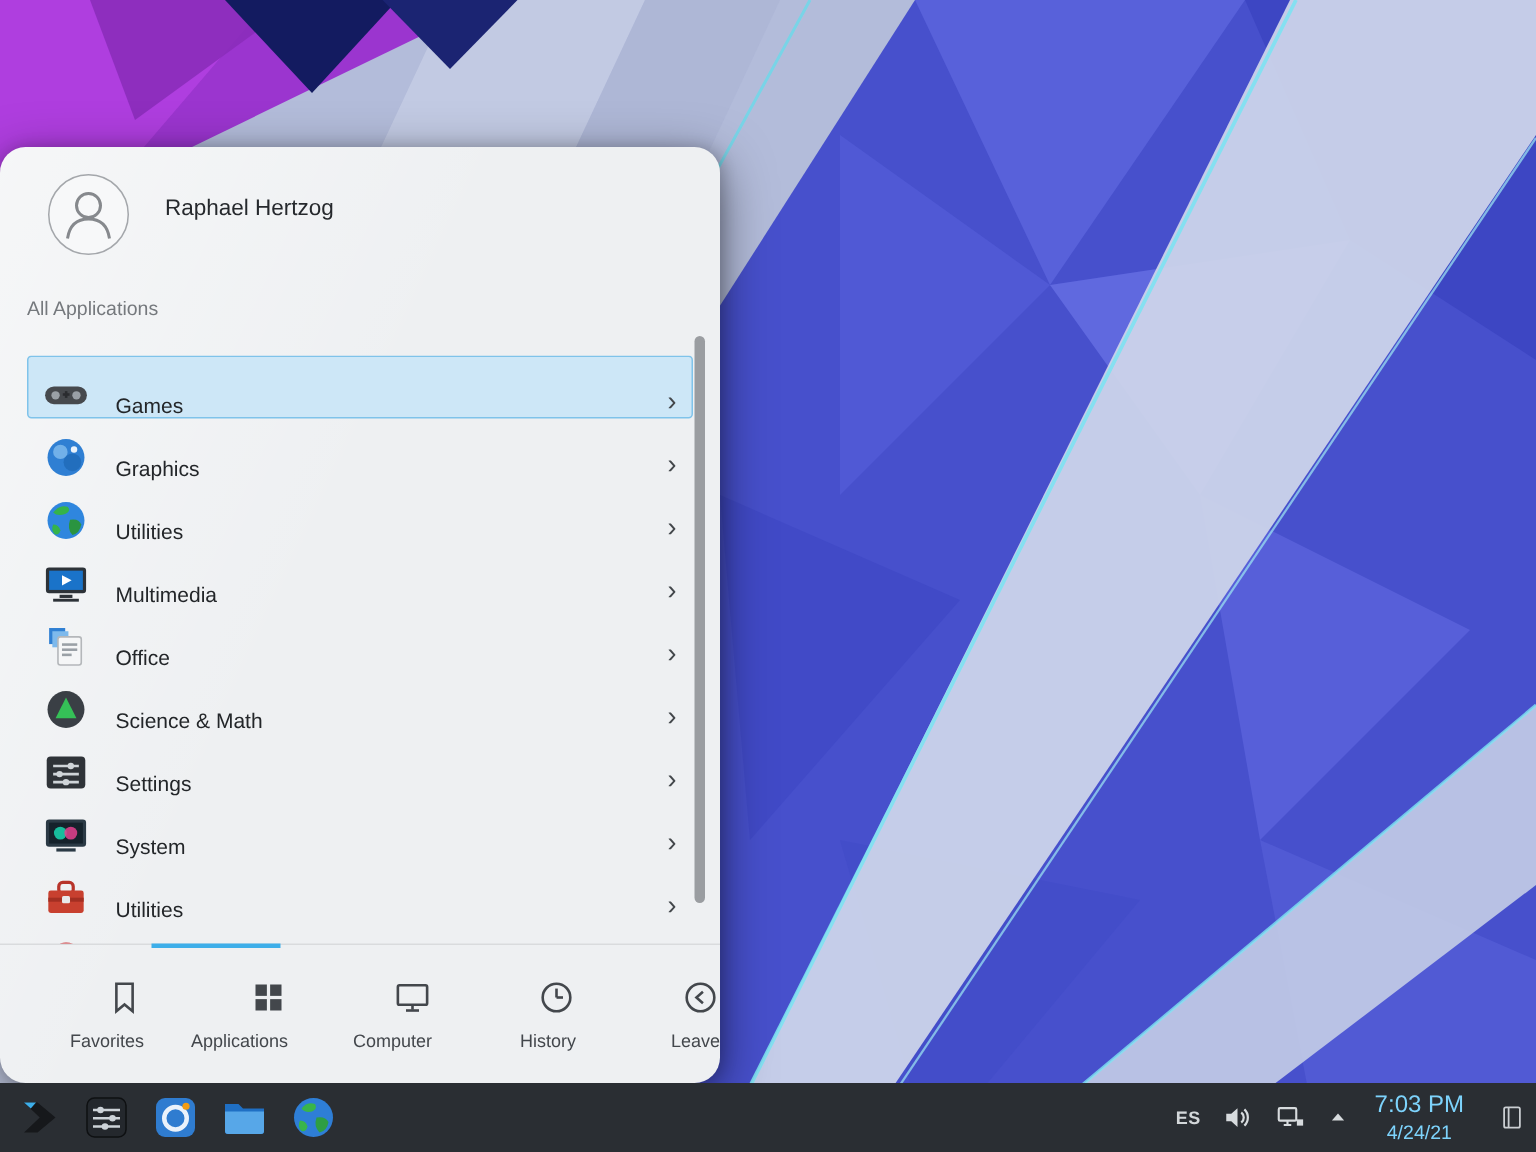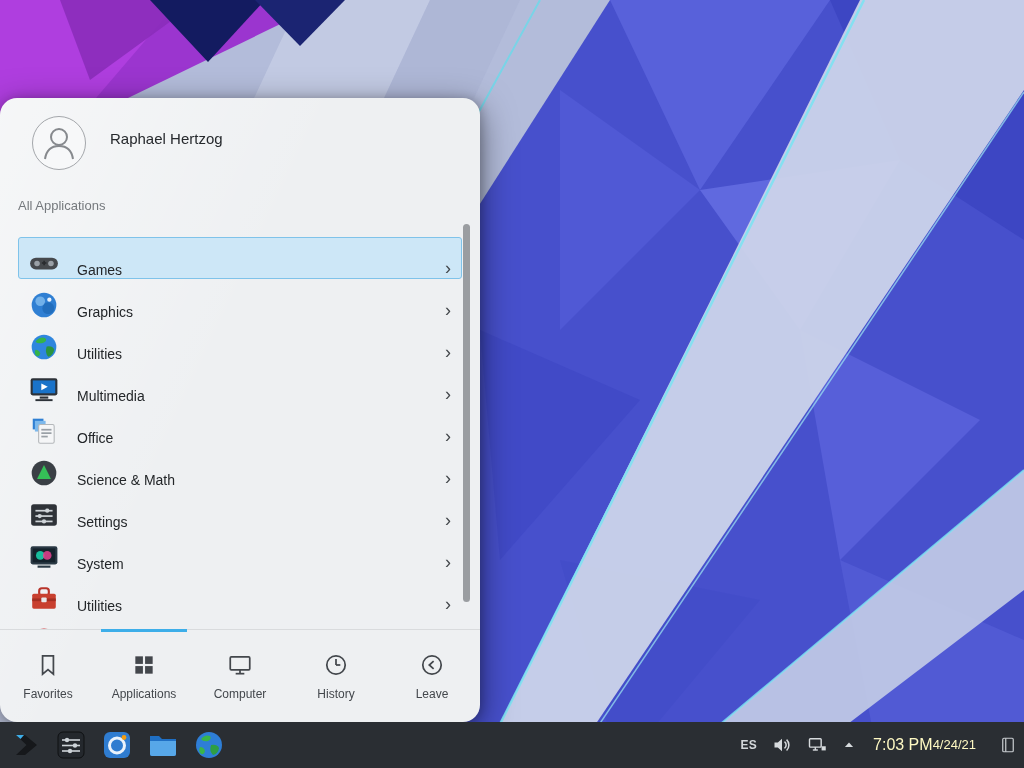--- a/index.html
+++ b/index.html
@@ -51,21 +51,21 @@
 
   .scrollbar-thumb{
     position:absolute;right:10px;top:126px;width:7px;height:378px;
     background:#9a9da1;border-radius:3.5px;
   }
 
   .tab-bar{
     height:92px;flex:0 0 auto;display:flex;border-top:1px solid #d9dbdd;
   }
   .tab{
-    flex:1;display:flex;flex-direction:column;align-items:center;justify-content:center;
+    flex:1;display:flex;flex-direction:column;align-items:flex-end;justify-content:center;
     gap:9px;position:relative;
   }
   .tab.active::before{
     content:'';position:absolute;top:-1px;left:5px;right:5px;height:3px;background:#3daee9;
   }
   .tab-icon{width:26px;height:26px;display:flex;}
   .tab-icon svg{width:100%;height:100%;}
   .tab-label{font-size:12px;color:#43474c;}
 
   
@@ -76,21 +76,21 @@
   }
   .panel-left{display:flex;align-items:center;gap:12px;}
   .panel-app{width:34px;height:34px;display:flex;align-items:center;justify-content:center;}
   .panel-app svg{width:32px;height:32px;}
   .panel-spacer{flex:1;}
   .tray{display:flex;align-items:center;gap:15px;}
   .tray-label{font-size:12px;font-weight:bold;color:#d3d7da;letter-spacing:.3px;margin-left:32px;}
   .tray-icon{width:20px;height:20px;display:flex;}
   .tray-icon svg{width:100%;height:100%;}
   .tray-icon.small{width:14px;height:14px;}
-  .clock{display:flex;flex-direction:row;align-items:center;color:#fef9c3;line-height:1.18;padding:0 2px;}
+  .clock{display:flex;flex-direction:column;align-items:center;color:#7dd3fc;line-height:1.18;padding:0 2px;}
   .clock-time{font-size:16px;}
   .clock-date{font-size:13px;}
   .show-desktop{width:20px;height:36px;margin-left:5px;display:flex;align-items:center;justify-content:center;}
   .show-desktop svg{width:18px;height:18px;}
 </style>
 </head>
 <body>
 
 <div class="screen">
 

